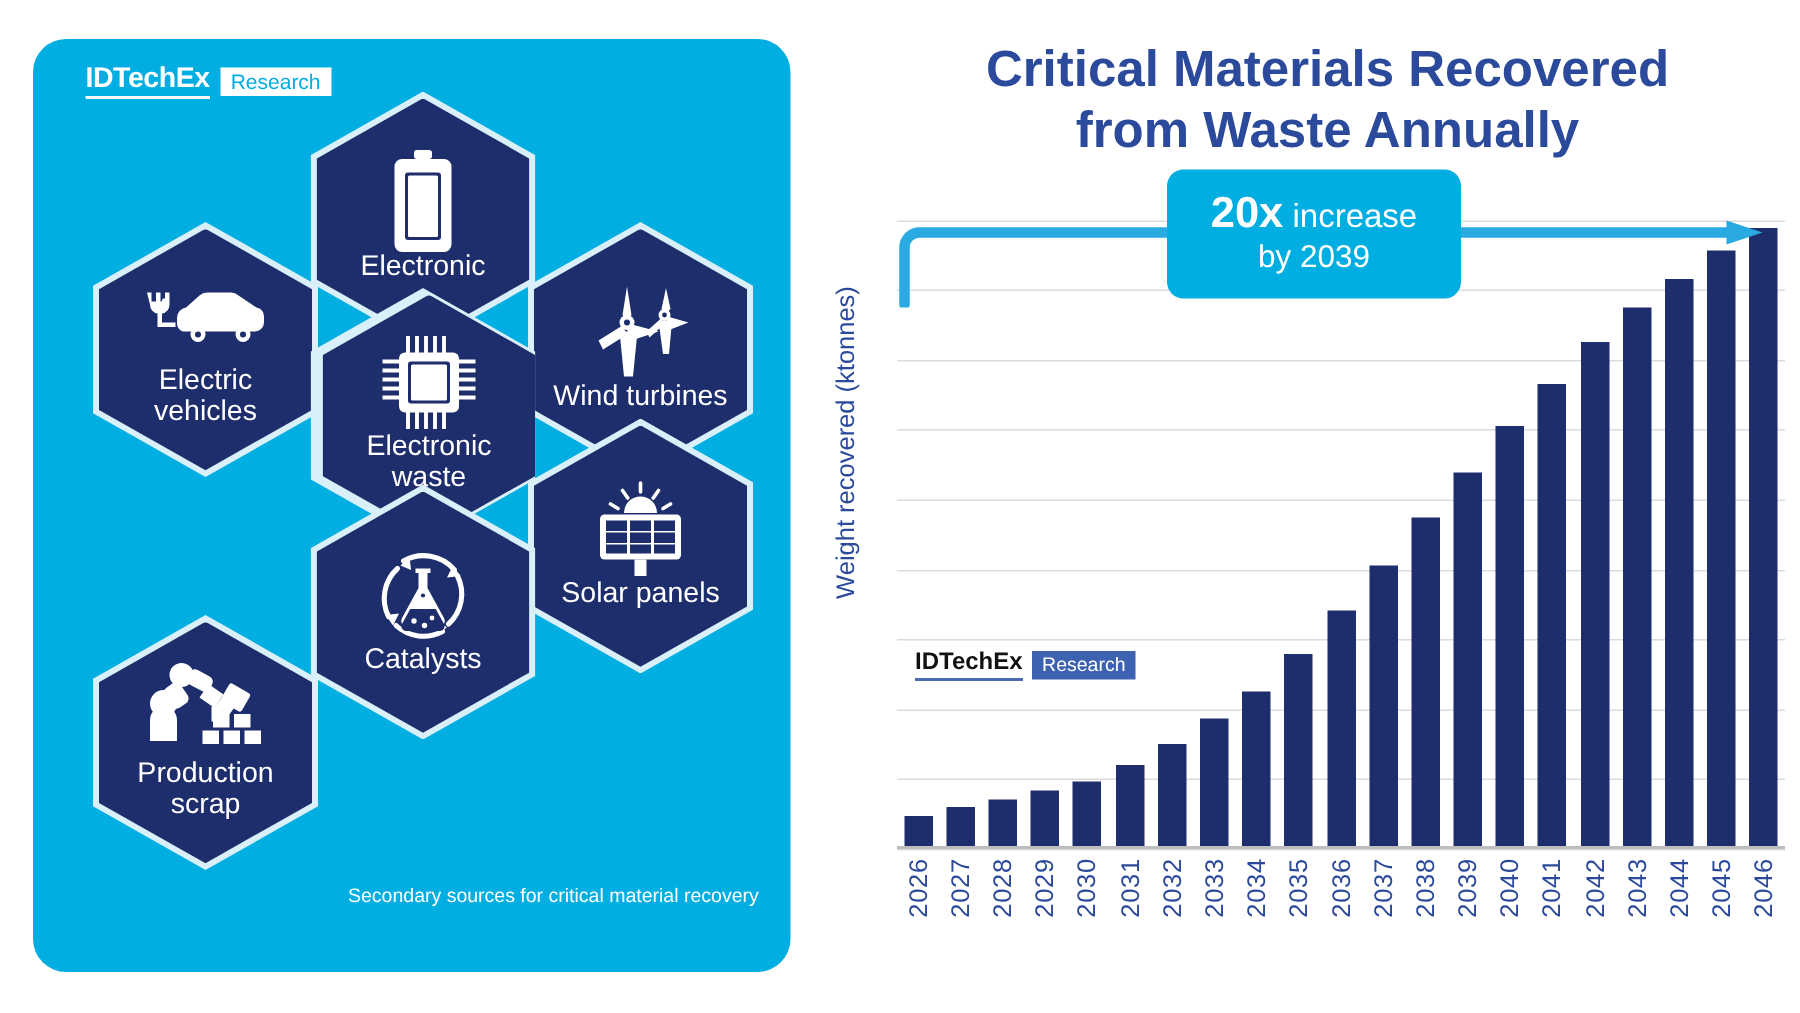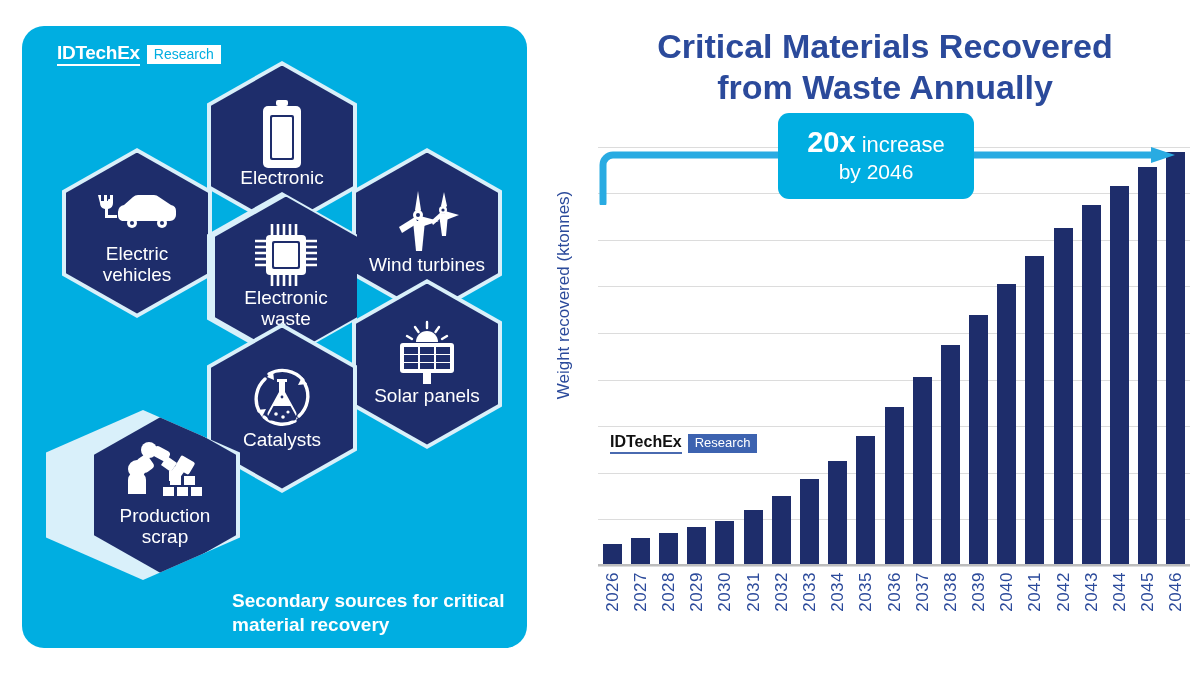--- a/index.html
+++ b/index.html
@@ -22,23 +22,23 @@
   .hex-icon svg{display:block;}
   .hex-label{color:#ffffff;font-size:19px;line-height:1.08;text-align:center;max-width:124px;}
 
   #hex-ev{left:40px;top:122px;}
   #hex-bat{left:185px;top:35px;}
   #hex-wind{left:330px;top:122px;}
   #hex-mag{left:40px;top:253px;}
   #hex-ewaste{left:185px;top:166px;justify-content:flex-end;}
   #hex-solar{left:330px;top:253px;}
   #hex-cat{left:185px;top:297px;}
-  #hex-prod{left:24px;top:384px;padding-left:44px;}
-
-  #tagline{position:absolute;left:210px;top:563px;width:280px;color:#ffffff;font-size:19px;font-weight:bold;line-height:1.28;}
+  #hex-prod{left:40px;top:384px;}
+
+  #tagline{position:absolute;left:210px;top:563px;width:280px;color:#ffffff;font-size:13px;font-weight:normal;line-height:1.28;}
 
   
   #chart{position:absolute;left:540px;top:0;width:660px;height:675px;}
   #chart-title{position:absolute;left:95px;top:26px;width:500px;text-align:center;color:#2B4A9B;font-size:34px;font-weight:bold;line-height:1.22;}
 
   #ylabel{position:absolute;left:-186px;top:285px;width:420px;text-align:center;color:#2B4A9B;font-size:17px;transform:rotate(-90deg);}
 
   #plot{position:absolute;left:58px;top:100px;width:592px;height:466px;}
   .gridline{position:absolute;left:0;width:592px;height:1px;background:#dcdcdc;}
   .axisline{position:absolute;left:0;width:592px;height:2px;background:#bdbdbd;bottom:0;}
@@ -275,21 +275,21 @@
     <div class="axisline"></div>
   </div>
 
   <svg id="arrow" viewBox="0 0 595 60">
     <path d="M8 58 V20 a10 10 0 0 1 10-10 H560" fill="none" stroke="#29ABE2" stroke-width="7" stroke-linecap="round"></path>
     <path d="M556 2 l24 8 -24 8 z" fill="#29ABE2"></path>
   </svg>
 
   <div id="callout">
     <div id="callout-l1"><b>20x</b><span> increase</span></div>
-    <div id="callout-l2">by 2046</div>
+    <div id="callout-l2">by 2039</div>
   </div>
 
   <div id="chart-wm">
     <span class="wm-name">IDTechEx</span>
     <span class="wm-res">Research</span>
   </div>
 
   <div id="xticks">
       <div class="xtick" style="left: 4.59524px;">2026</div>
       <div class="xtick" style="left: 32.7857px;">2027</div>

